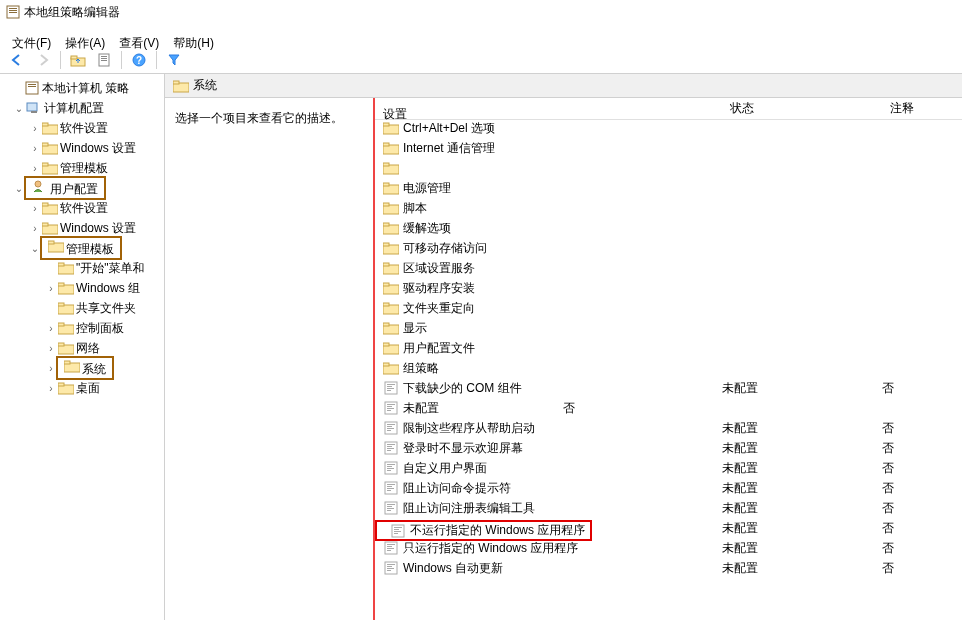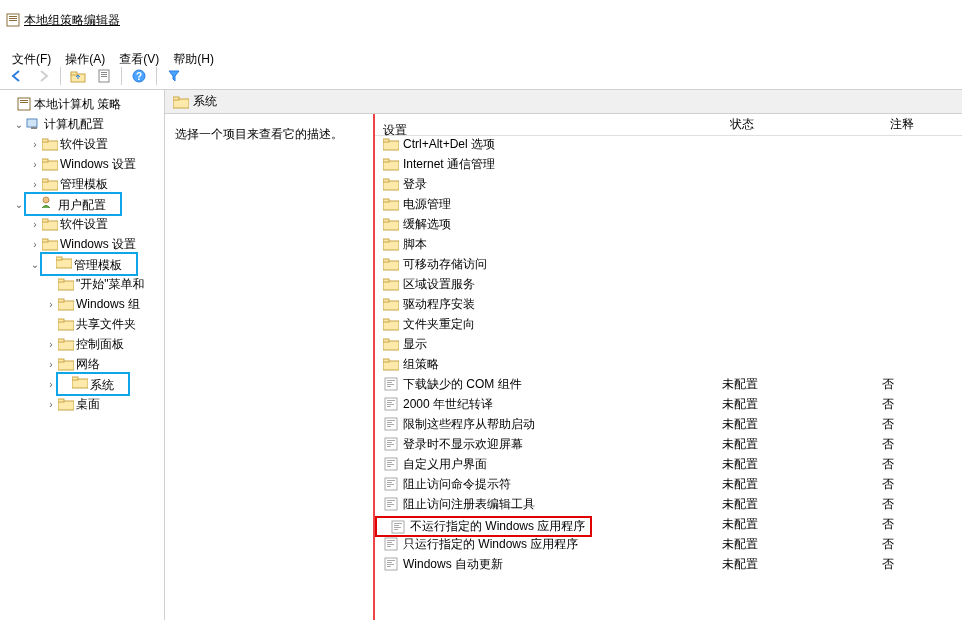--- a/index.html
+++ b/index.html
@@ -8,23 +8,22 @@
   font-size: 12px;
   background: #fff;
   color: #000;
   width: 962px;
   height: 620px;
   overflow: hidden;
 }
 .titlebar {
   display: flex;
   align-items: center;
-  padding: 20px 6px;
+  padding: 12px 6px;
   height: 22px;
-  text-decoration: underline;
 }
 .titlebar .icon { margin-right: 4px; }
 .menubar {
   display: flex;
   gap: 2px;
   padding: 2px 6px;
   height: 22px;
   align-items: center;
 }
 .menu-item {
@@ -82,27 +81,27 @@
   font-size: 10px;
 }
 .tree-row .ticon {
   width: 16px;
   height: 16px;
   display: inline-flex;
   align-items: center;
   justify-content: center;
   margin-right: 2px;
 }
-.indent-0 { padding-left: 2px; }
+.indent-0 { padding-left: 10px; }
 .indent-1 { padding-left: 12px; }
 .indent-2 { padding-left: 28px; }
 .indent-3 { padding-left: 44px; }
 .redbox {
-  border: 2px solid #0ea5e9;
-  padding: 0 14px;
+  border: 2px solid #a16207;
+  padding: 0 6px;
   margin-left: -2px;
 }
 .content-panel {
   flex: 1;
   display: flex;
   flex-direction: column;
 }
 .content-header {
   background: #f0f0f0;
   border-bottom: 1px solid #d0d0d0;
@@ -436,21 +435,20 @@
               <span class="rstate"></span>
               <span class="rnote"></span>
             </div>
             <div class="list-row">
               <span class="ricon">
                 <svg width="16" height="14">
                   <rect x="0" y="4" width="16" height="9" fill="#fde9a9" stroke="#c9a648"></rect>
                   <rect x="0" y="2" width="6" height="3" fill="#fde9a9" stroke="#c9a648"></rect>
                 </svg>
               </span>
-              <span class="rname">登录</span>
               <span class="rstate"></span>
               <span class="rnote"></span>
             </div>
             <div class="list-row">
               <span class="ricon">
                 <svg width="16" height="14">
                   <rect x="0" y="4" width="16" height="9" fill="#fde9a9" stroke="#c9a648"></rect>
                   <rect x="0" y="2" width="6" height="3" fill="#fde9a9" stroke="#c9a648"></rect>
                 </svg>
               </span>
@@ -458,42 +456,42 @@
               <span class="rstate"></span>
               <span class="rnote"></span>
             </div>
             <div class="list-row">
               <span class="ricon">
                 <svg width="16" height="14">
                   <rect x="0" y="4" width="16" height="9" fill="#fde9a9" stroke="#c9a648"></rect>
                   <rect x="0" y="2" width="6" height="3" fill="#fde9a9" stroke="#c9a648"></rect>
                 </svg>
               </span>
+              <span class="rname">脚本</span>
+              <span class="rstate"></span>
+              <span class="rnote"></span>
+            </div>
+            <div class="list-row">
+              <span class="ricon">
+                <svg width="16" height="14">
+                  <rect x="0" y="4" width="16" height="9" fill="#fde9a9" stroke="#c9a648"></rect>
+                  <rect x="0" y="2" width="6" height="3" fill="#fde9a9" stroke="#c9a648"></rect>
+                </svg>
+              </span>
               <span class="rname">缓解选项</span>
               <span class="rstate"></span>
               <span class="rnote"></span>
             </div>
             <div class="list-row">
               <span class="ricon">
                 <svg width="16" height="14">
                   <rect x="0" y="4" width="16" height="9" fill="#fde9a9" stroke="#c9a648"></rect>
                   <rect x="0" y="2" width="6" height="3" fill="#fde9a9" stroke="#c9a648"></rect>
                 </svg>
               </span>
-              <span class="rname">脚本</span>
-              <span class="rstate"></span>
-              <span class="rnote"></span>
-            </div>
-            <div class="list-row">
-              <span class="ricon">
-                <svg width="16" height="14">
-                  <rect x="0" y="4" width="16" height="9" fill="#fde9a9" stroke="#c9a648"></rect>
-                  <rect x="0" y="2" width="6" height="3" fill="#fde9a9" stroke="#c9a648"></rect>
-                </svg>
-              </span>
               <span class="rname">可移动存储访问</span>
               <span class="rstate"></span>
               <span class="rnote"></span>
             </div>
             <div class="list-row">
               <span class="ricon">
                 <svg width="16" height="14">
                   <rect x="0" y="4" width="16" height="9" fill="#fde9a9" stroke="#c9a648"></rect>
                   <rect x="0" y="2" width="6" height="3" fill="#fde9a9" stroke="#c9a648"></rect>
                 </svg>
@@ -535,20 +533,31 @@
               <span class="rstate"></span>
               <span class="rnote"></span>
             </div>
             <div class="list-row">
               <span class="ricon">
                 <svg width="16" height="14">
                   <rect x="0" y="4" width="16" height="9" fill="#fde9a9" stroke="#c9a648"></rect>
                   <rect x="0" y="2" width="6" height="3" fill="#fde9a9" stroke="#c9a648"></rect>
                 </svg>
               </span>
+              <span class="rname">用户配置文件</span>
+              <span class="rstate"></span>
+              <span class="rnote"></span>
+            </div>
+            <div class="list-row">
+              <span class="ricon">
+                <svg width="16" height="14">
+                  <rect x="0" y="4" width="16" height="9" fill="#fde9a9" stroke="#c9a648"></rect>
+                  <rect x="0" y="2" width="6" height="3" fill="#fde9a9" stroke="#c9a648"></rect>
+                </svg>
+              </span>
               <span class="rname">组策略</span>
               <span class="rstate"></span>
               <span class="rnote"></span>
             </div>
             <div class="list-row">
               <span class="ricon">
                 <svg width="14" height="14">
                   <rect x="1" y="1" width="12" height="12" fill="#fff" stroke="#aaa"></rect>
                   <rect x="3" y="3" width="8" height="1" fill="#aaa"></rect>
                   <rect x="3" y="5" width="5" height="1" fill="#aaa"></rect>
@@ -563,21 +572,20 @@
             <div class="list-row">
               <span class="ricon">
                 <svg width="14" height="14">
                   <rect x="1" y="1" width="12" height="12" fill="#fff" stroke="#aaa"></rect>
                   <rect x="3" y="3" width="8" height="1" fill="#aaa"></rect>
                   <rect x="3" y="5" width="5" height="1" fill="#aaa"></rect>
                   <rect x="3" y="7" width="7" height="1" fill="#aaa"></rect>
                   <rect x="3" y="9" width="4" height="1" fill="#aaa"></rect>
                 </svg>
               </span>
-              <span class="rname">2000 年世纪转译</span>
               <span class="rstate">未配置</span>
               <span class="rnote">否</span>
             </div>
             <div class="list-row">
               <span class="ricon">
                 <svg width="14" height="14">
                   <rect x="1" y="1" width="12" height="12" fill="#fff" stroke="#aaa"></rect>
                   <rect x="3" y="3" width="8" height="1" fill="#aaa"></rect>
                   <rect x="3" y="5" width="5" height="1" fill="#aaa"></rect>
                   <rect x="3" y="7" width="7" height="1" fill="#aaa"></rect>

